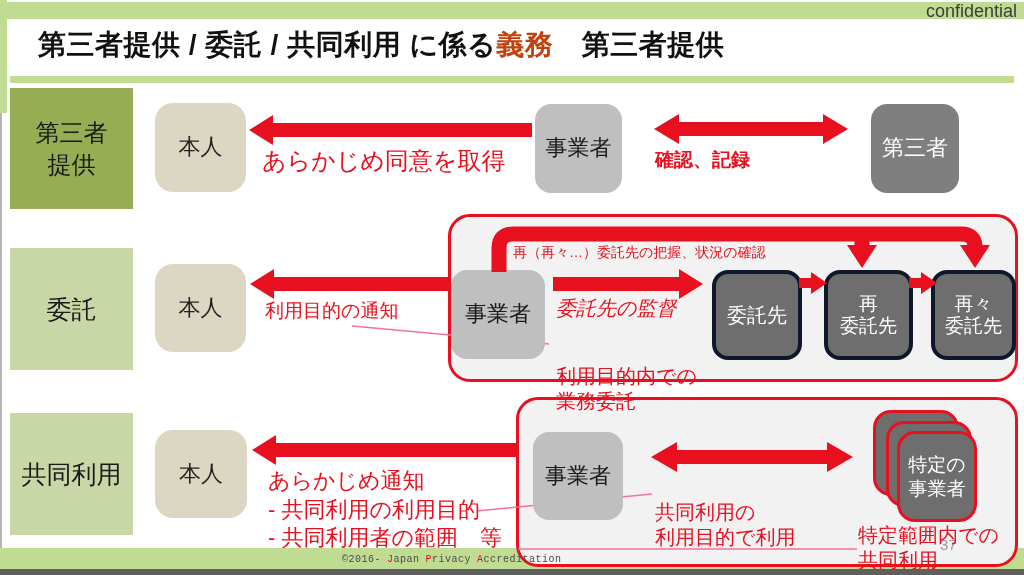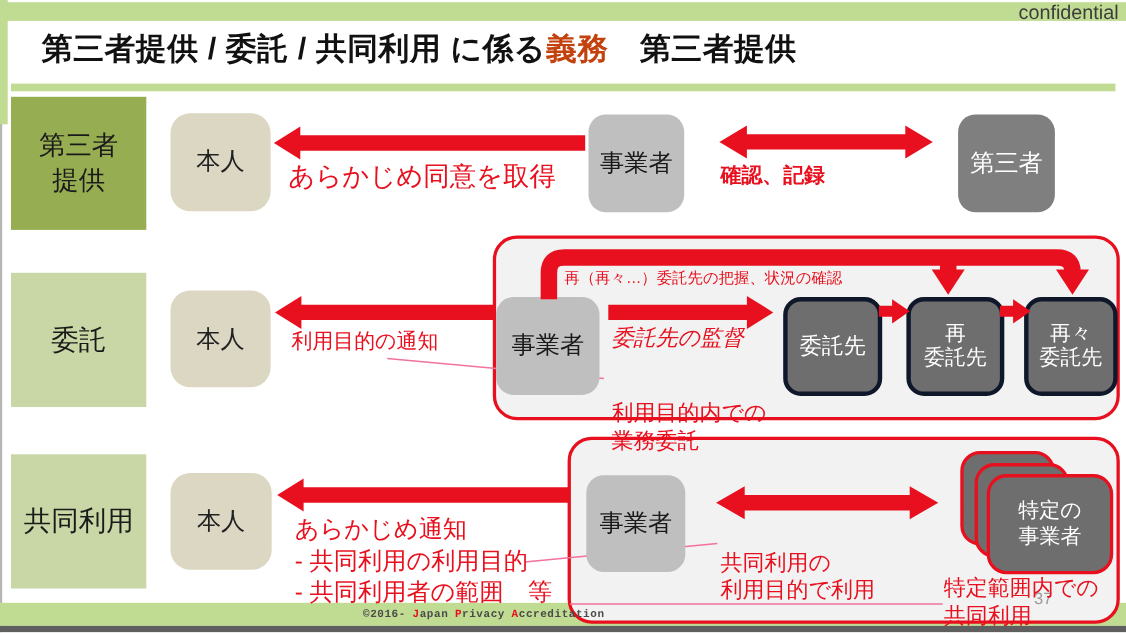--- a/index.html
+++ b/index.html
@@ -49,21 +49,21 @@
   .rl { position:absolute; color:#e8101e; z-index:6; line-height:1.25; }
   .pageno { position:absolute; color:#9a9a9a; font-size:15px; z-index:5; }
 
   
   #lines  { position:absolute; left:0; top:0; z-index:2; pointer-events:none; }
   #arrows { position:absolute; left:0; top:0; z-index:4; pointer-events:none; }
 
   
   .fbar { left:0; top:548px; width:1024px; height:21px; background:#c0db92; z-index:0; }
   .fcopy {
-    left:330px; top:554px; z-index:2; font-size:10px; font-weight:bold;
+    left:342px; top:554px; z-index:2; font-size:10px; font-weight:normal;
     font-family:"Liberation Mono","DejaVu Sans Mono",monospace;
     color:#4a4a4a; letter-spacing:0.5px; white-space:nowrap;
   }
   .fcopy .fw { display:inline-block; margin-left:6px; }
   .fcopy .fw::first-letter { color:#e8101e; }
   .darkstrip { left:0; top:569px; width:1024px; height:6px; background:#5f5f5f; z-index:7; }
 </style>
 </head>
 <body>
 
@@ -106,21 +106,21 @@
   <div class="rl" style="left:265px; top:299px; font-size:19px;">利用目的の通知</div>
   <div class="rl" style="left:556px; top:296px; font-size:20px;font-style:italic;">委託先の監督</div>
   <div class="rl pre" style="left:556px; top:328px; font-size:20px;margin-top:36px;">利用目的内での
 業務委託</div>
 
   <div class="box rowlabel" style="left:10px; top:413px; width:123px; height:122px;">共同利用</div>
   <div class="box actor" style="left:155px; top:430px; width:92px; height:88px;">本人</div>
   <div class="box biz" style="left:533px; top:432px; width:90px; height:88px;">事業者</div>
   <div class="box stackbox" style="left:873px; top:410px; width:86px; height:86px;"></div>
   <div class="box stackbox" style="left:886px; top:421px; width:86px; height:86px;"></div>
-  <div class="box stackbox front pre" style="left:897px; top:431px; width:115px; height:91px;">特定の
+  <div class="box stackbox front pre" style="left:897px; top:431px; width:80px; height:91px;">特定の
 事業者</div>
   <div class="rl pre" style="left:268px; top:467px; font-size:22px; line-height:1.3;">あらかじめ通知
 - 共同利用の利用目的
 - 共同利用者の範囲　等</div>
   <div class="rl pre" style="left:655px; top:500px; font-size:20px;">共同利用の
 利用目的で利用</div>
   <div class="rl pre" style="left:858px; top:523px; font-size:20px; z-index:6;">特定範囲内での
 共同利用</div>
   <div class="pageno" style="left:940px; top:536px;">37</div>
 

